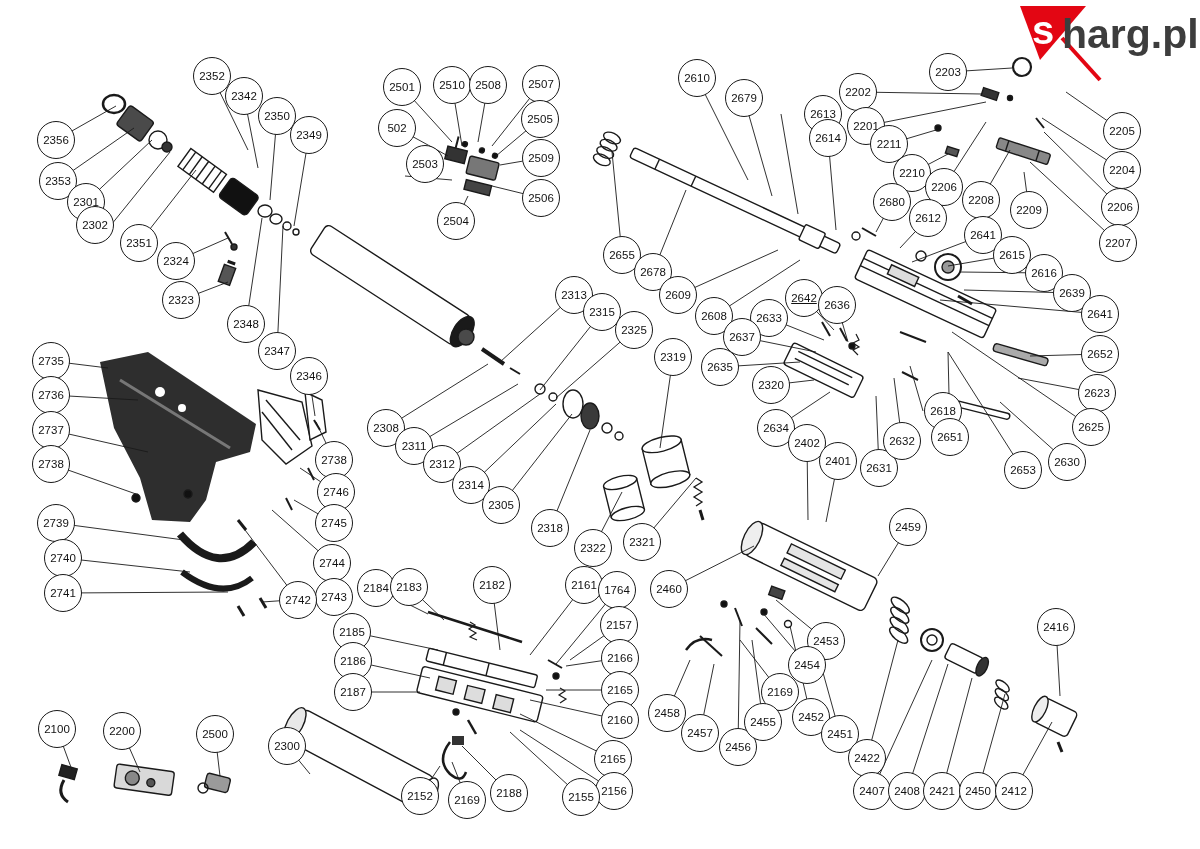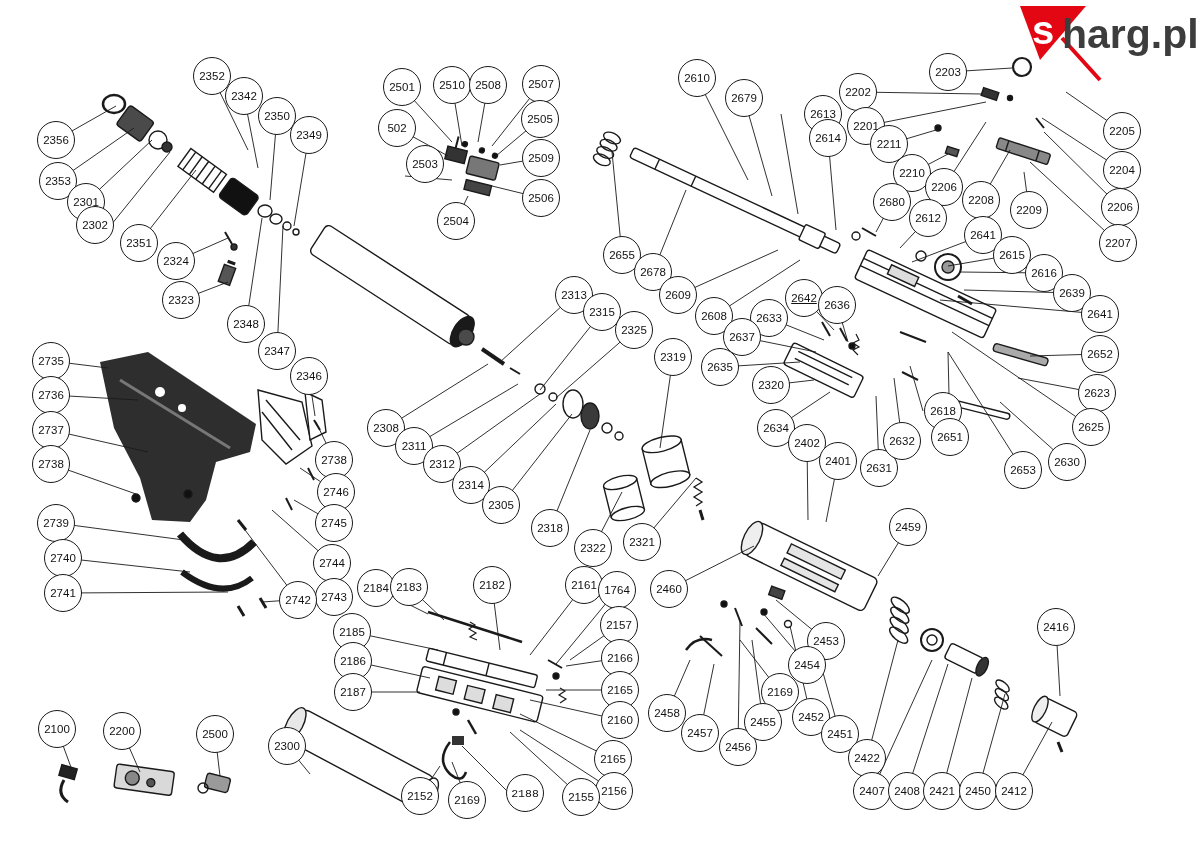--- a/index.html
+++ b/index.html
@@ -523,21 +523,21 @@
     <div class="balloon" style="left: 333px; top: 613px;">2185</div>
     <div class="balloon" style="left: 600px; top: 606px;">2157</div>
     <div class="balloon" style="left: 601px; top: 639px;">2166</div>
     <div class="balloon" style="left: 334px; top: 642px;">2186</div>
     <div class="balloon" style="left: 601px; top: 671px;">2165</div>
     <div class="balloon" style="left: 334px; top: 673px;">2187</div>
     <div class="balloon" style="left: 601px; top: 701px;">2160</div>
     <div class="balloon" style="left: 594px; top: 740px;">2165</div>
     <div class="balloon" style="left: 595px; top: 772px;">2156</div>
     <div class="balloon" style="left: 562px; top: 778px;">2155</div>
-    <div class="balloon" style="left: 506px; top: 774px; font-family: Liberation Mono, monospace;">2188</div>
+    <div class="balloon" style="left: 490px; top: 774px;">2188</div>
     <div class="balloon" style="left: 448px; top: 781px;">2169</div>
     <div class="balloon" style="left: 401px; top: 777px;">2152</div>
     <div class="balloon" style="left: 268px; top: 727px;">2300</div>
     <div class="balloon" style="left: 196px; top: 715px;">2500</div>
     <div class="balloon" style="left: 103px; top: 712px;">2200</div>
     <div class="balloon" style="left: 38px; top: 710px;">2100</div>
     <div class="balloon" style="left: 650px; top: 570px;">2460</div>
     <div class="balloon" style="left: 889px; top: 508px;">2459</div>
     <div class="balloon" style="left: 807px; top: 622px;">2453</div>
     <div class="balloon" style="left: 788px; top: 646px;">2454</div>

